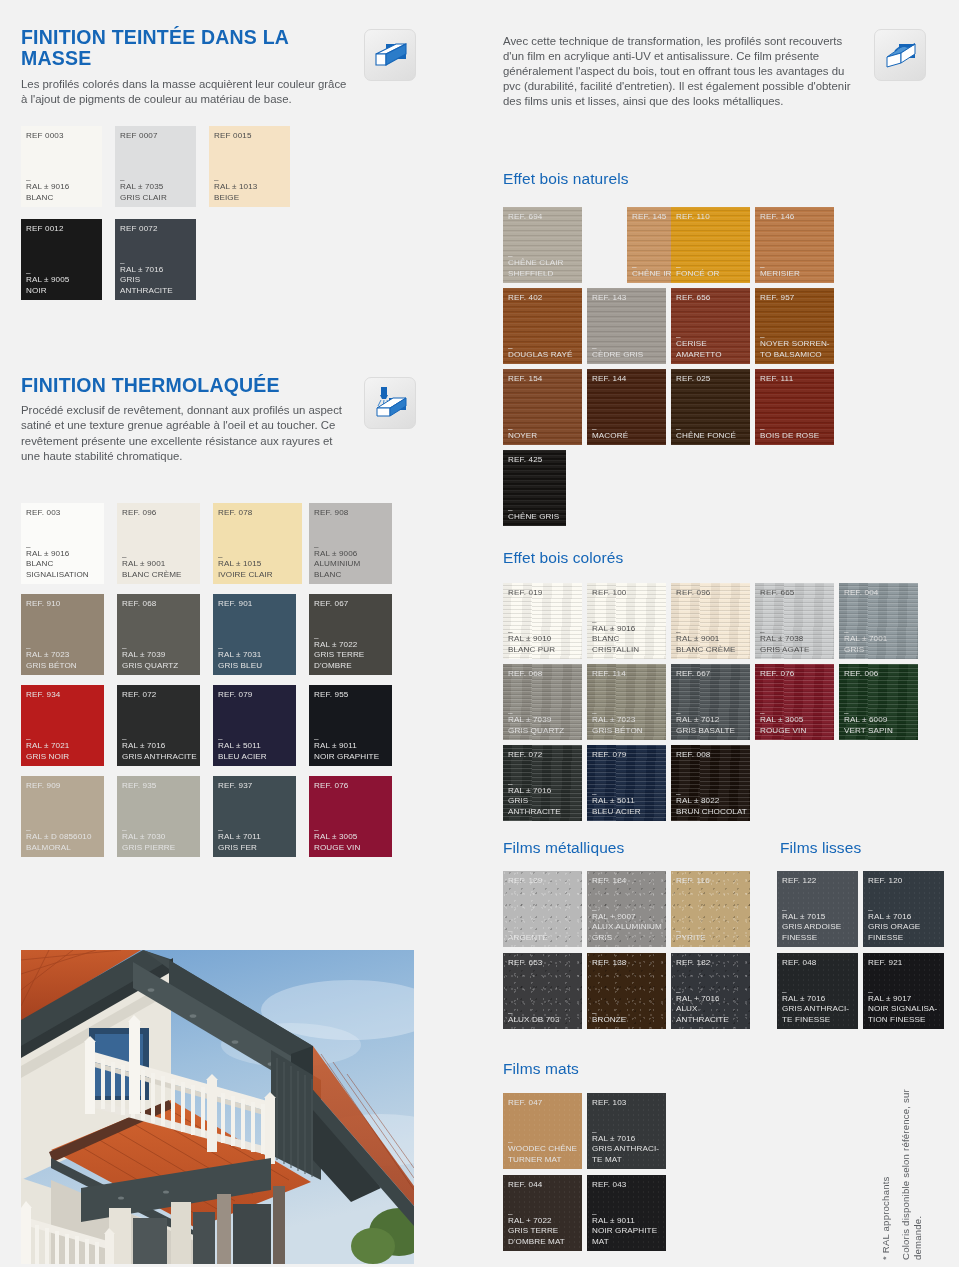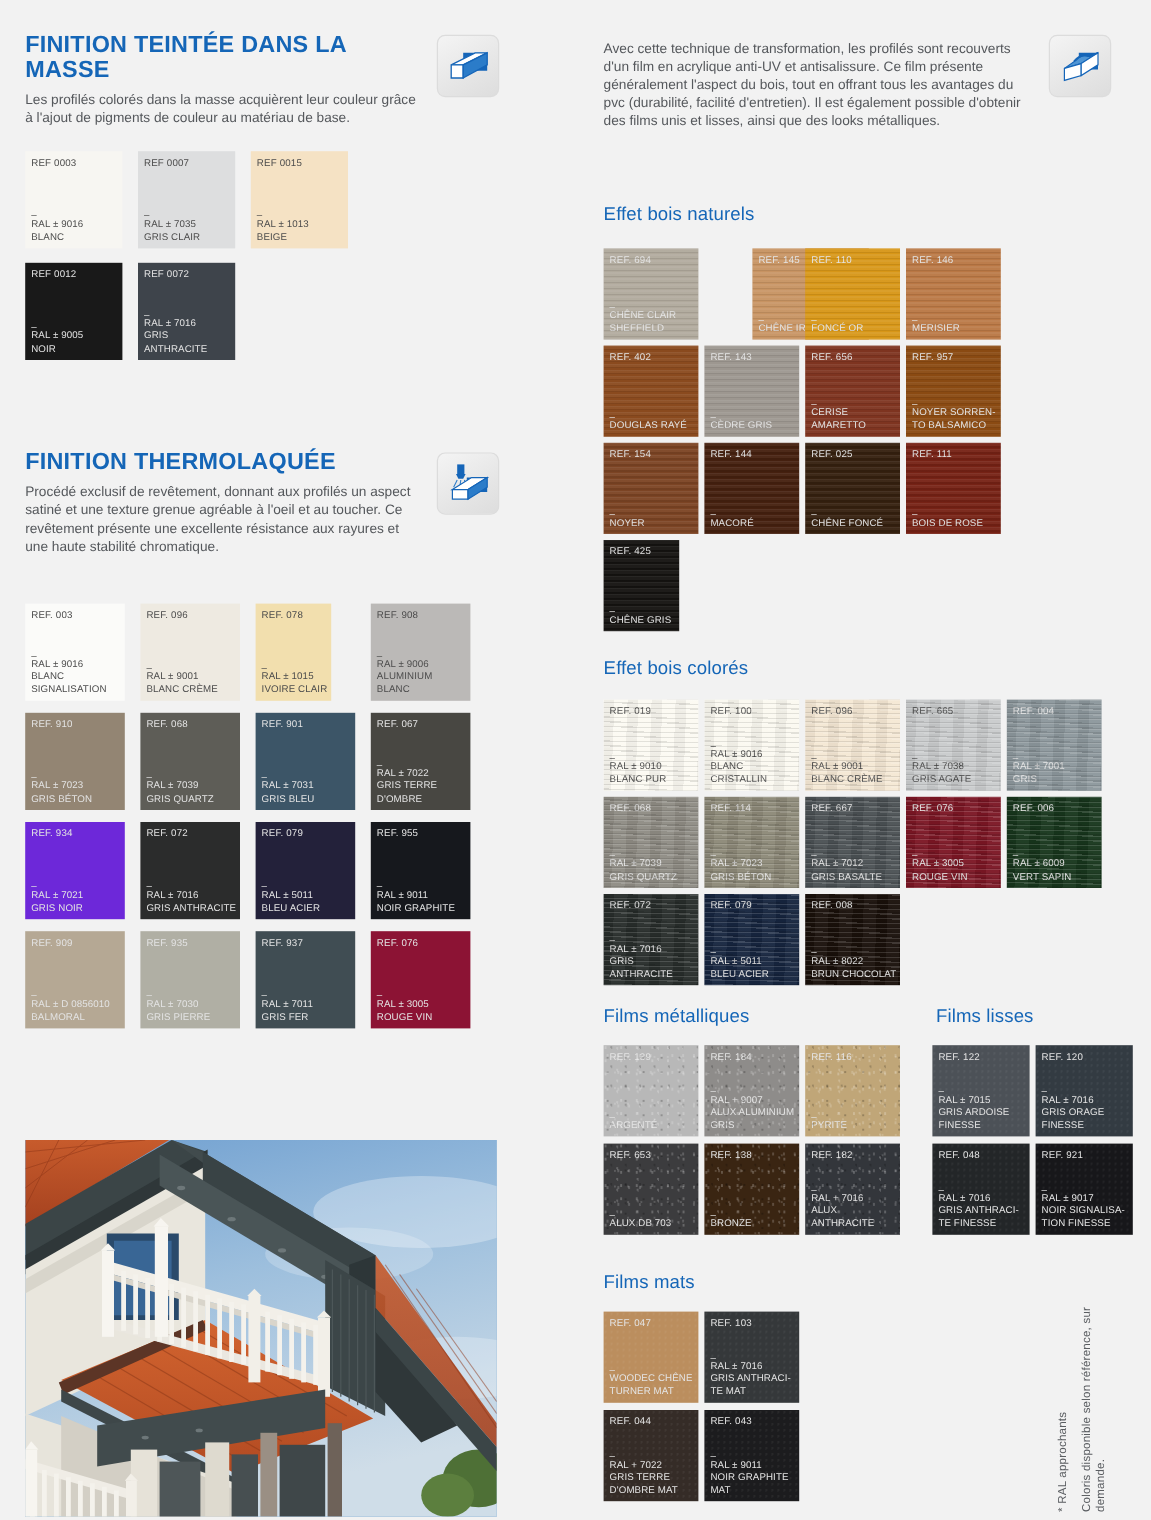--- a/index.html
+++ b/index.html
@@ -213,21 +213,21 @@
         </div>
       </div>
       <div class="sw light" style="position: absolute; left: 96px; top: 0px; width: 83px; height: 81px; background: rgb(238, 234, 225);">
         <div class="ref">REF. 096</div>
         <div class="foot">
           <span class="dash">–</span>
           <div>RAL ± 9001</div>
           <div>BLANC CRÈME</div>
         </div>
       </div>
-      <div class="sw light" style="position: absolute; left: 192px; top: 0px; width: 63px; height: 81px; background: rgb(242, 223, 174);">
+      <div class="sw light" style="position: absolute; left: 192px; top: 0px; width: 89px; height: 81px; background: rgb(242, 223, 174);">
         <div class="ref">REF. 078</div>
         <div class="foot">
           <span class="dash">–</span>
           <div>RAL ± 1015</div>
           <div>IVOIRE CLAIR</div>
         </div>
       </div>
       <div class="sw light" style="position: absolute; left: 288px; top: 0px; width: 83px; height: 81px; background: rgb(187, 185, 183);">
         <div class="ref">REF. 908</div>
         <div class="foot">
@@ -263,21 +263,21 @@
       </div>
       <div class="sw dark" style="position: absolute; left: 288px; top: 91px; width: 83px; height: 81px; background: rgb(72, 71, 66);">
         <div class="ref">REF. 067</div>
         <div class="foot">
           <span class="dash">–</span>
           <div>RAL ± 7022</div>
           <div>GRIS TERRE</div>
           <div>D'OMBRE</div>
         </div>
       </div>
-      <div class="sw dark" style="position: absolute; left: 0px; top: 182px; width: 83px; height: 81px; background: #6d28d9;">
+      <div class="sw dark" style="position: absolute; left: 0px; top: 182px; width: 83px; height: 81px; background: #b91c1c;">
         <div class="ref">REF. 934</div>
         <div class="foot">
           <span class="dash">–</span>
           <div>RAL ± 7021</div>
           <div>GRIS NOIR</div>
         </div>
       </div>
       <div class="sw dark" style="position: absolute; left: 96px; top: 182px; width: 83px; height: 81px; background: rgb(43, 44, 44);">
         <div class="ref">REF. 072</div>
         <div class="foot">

